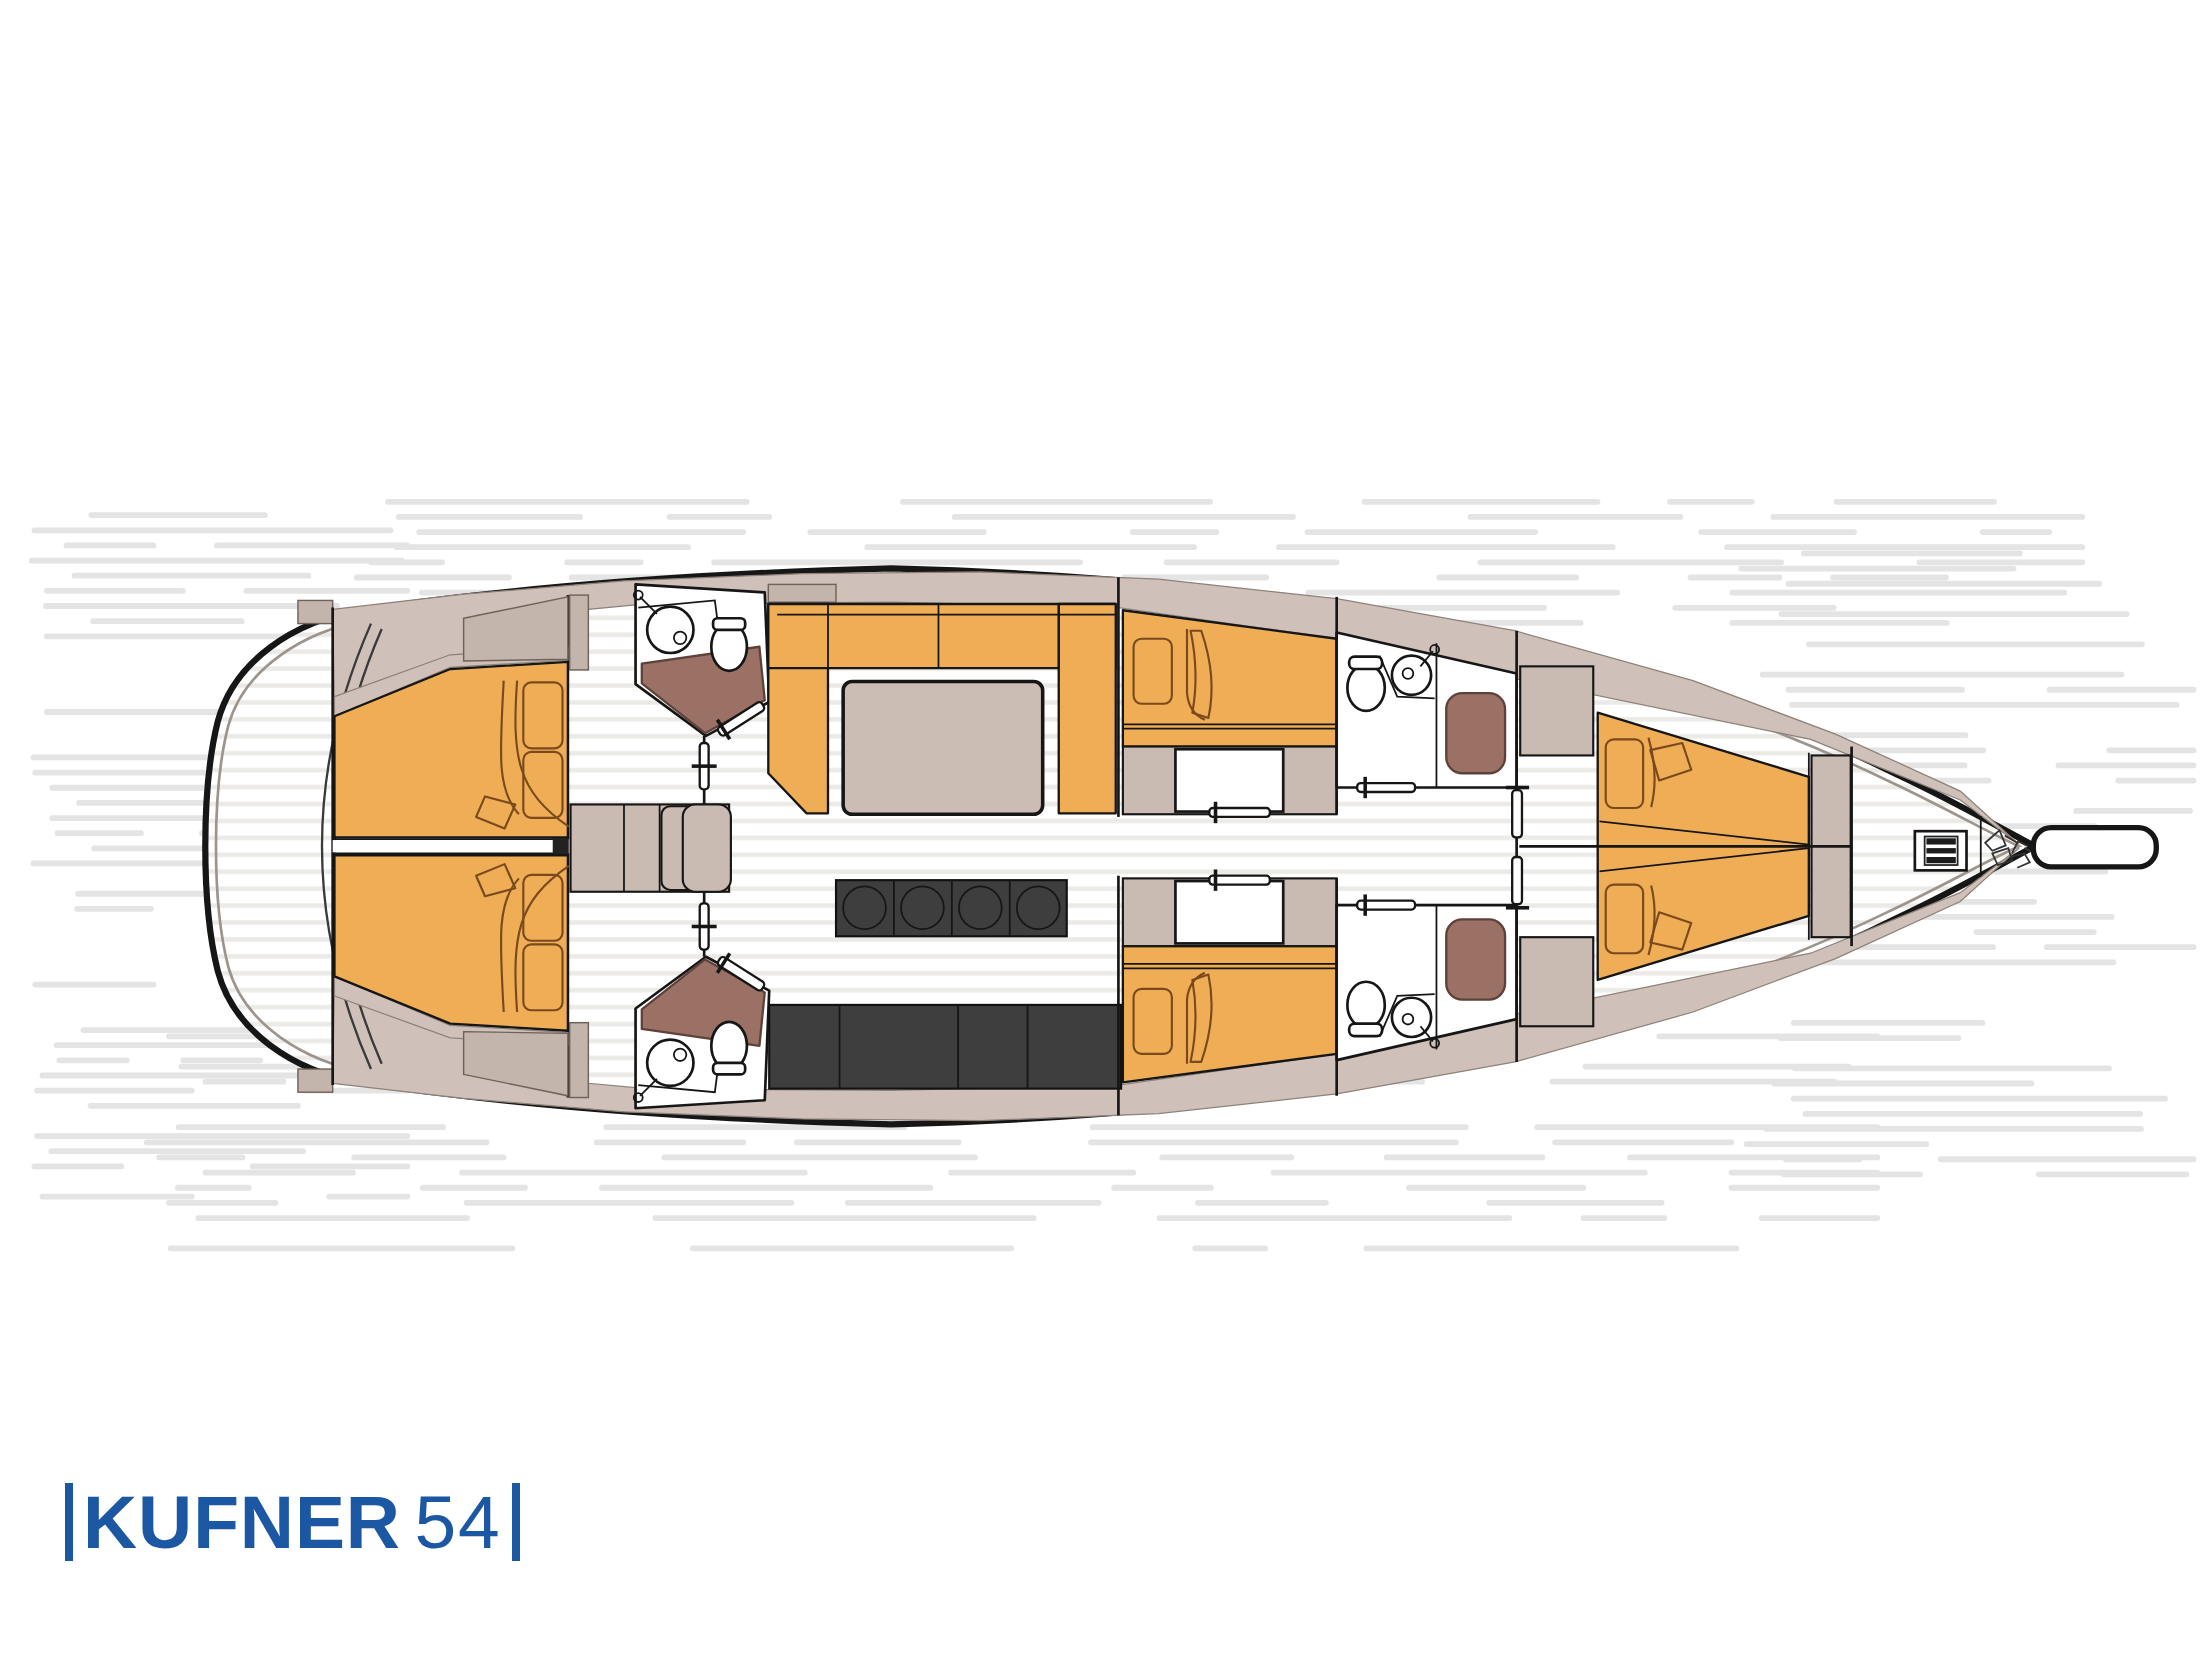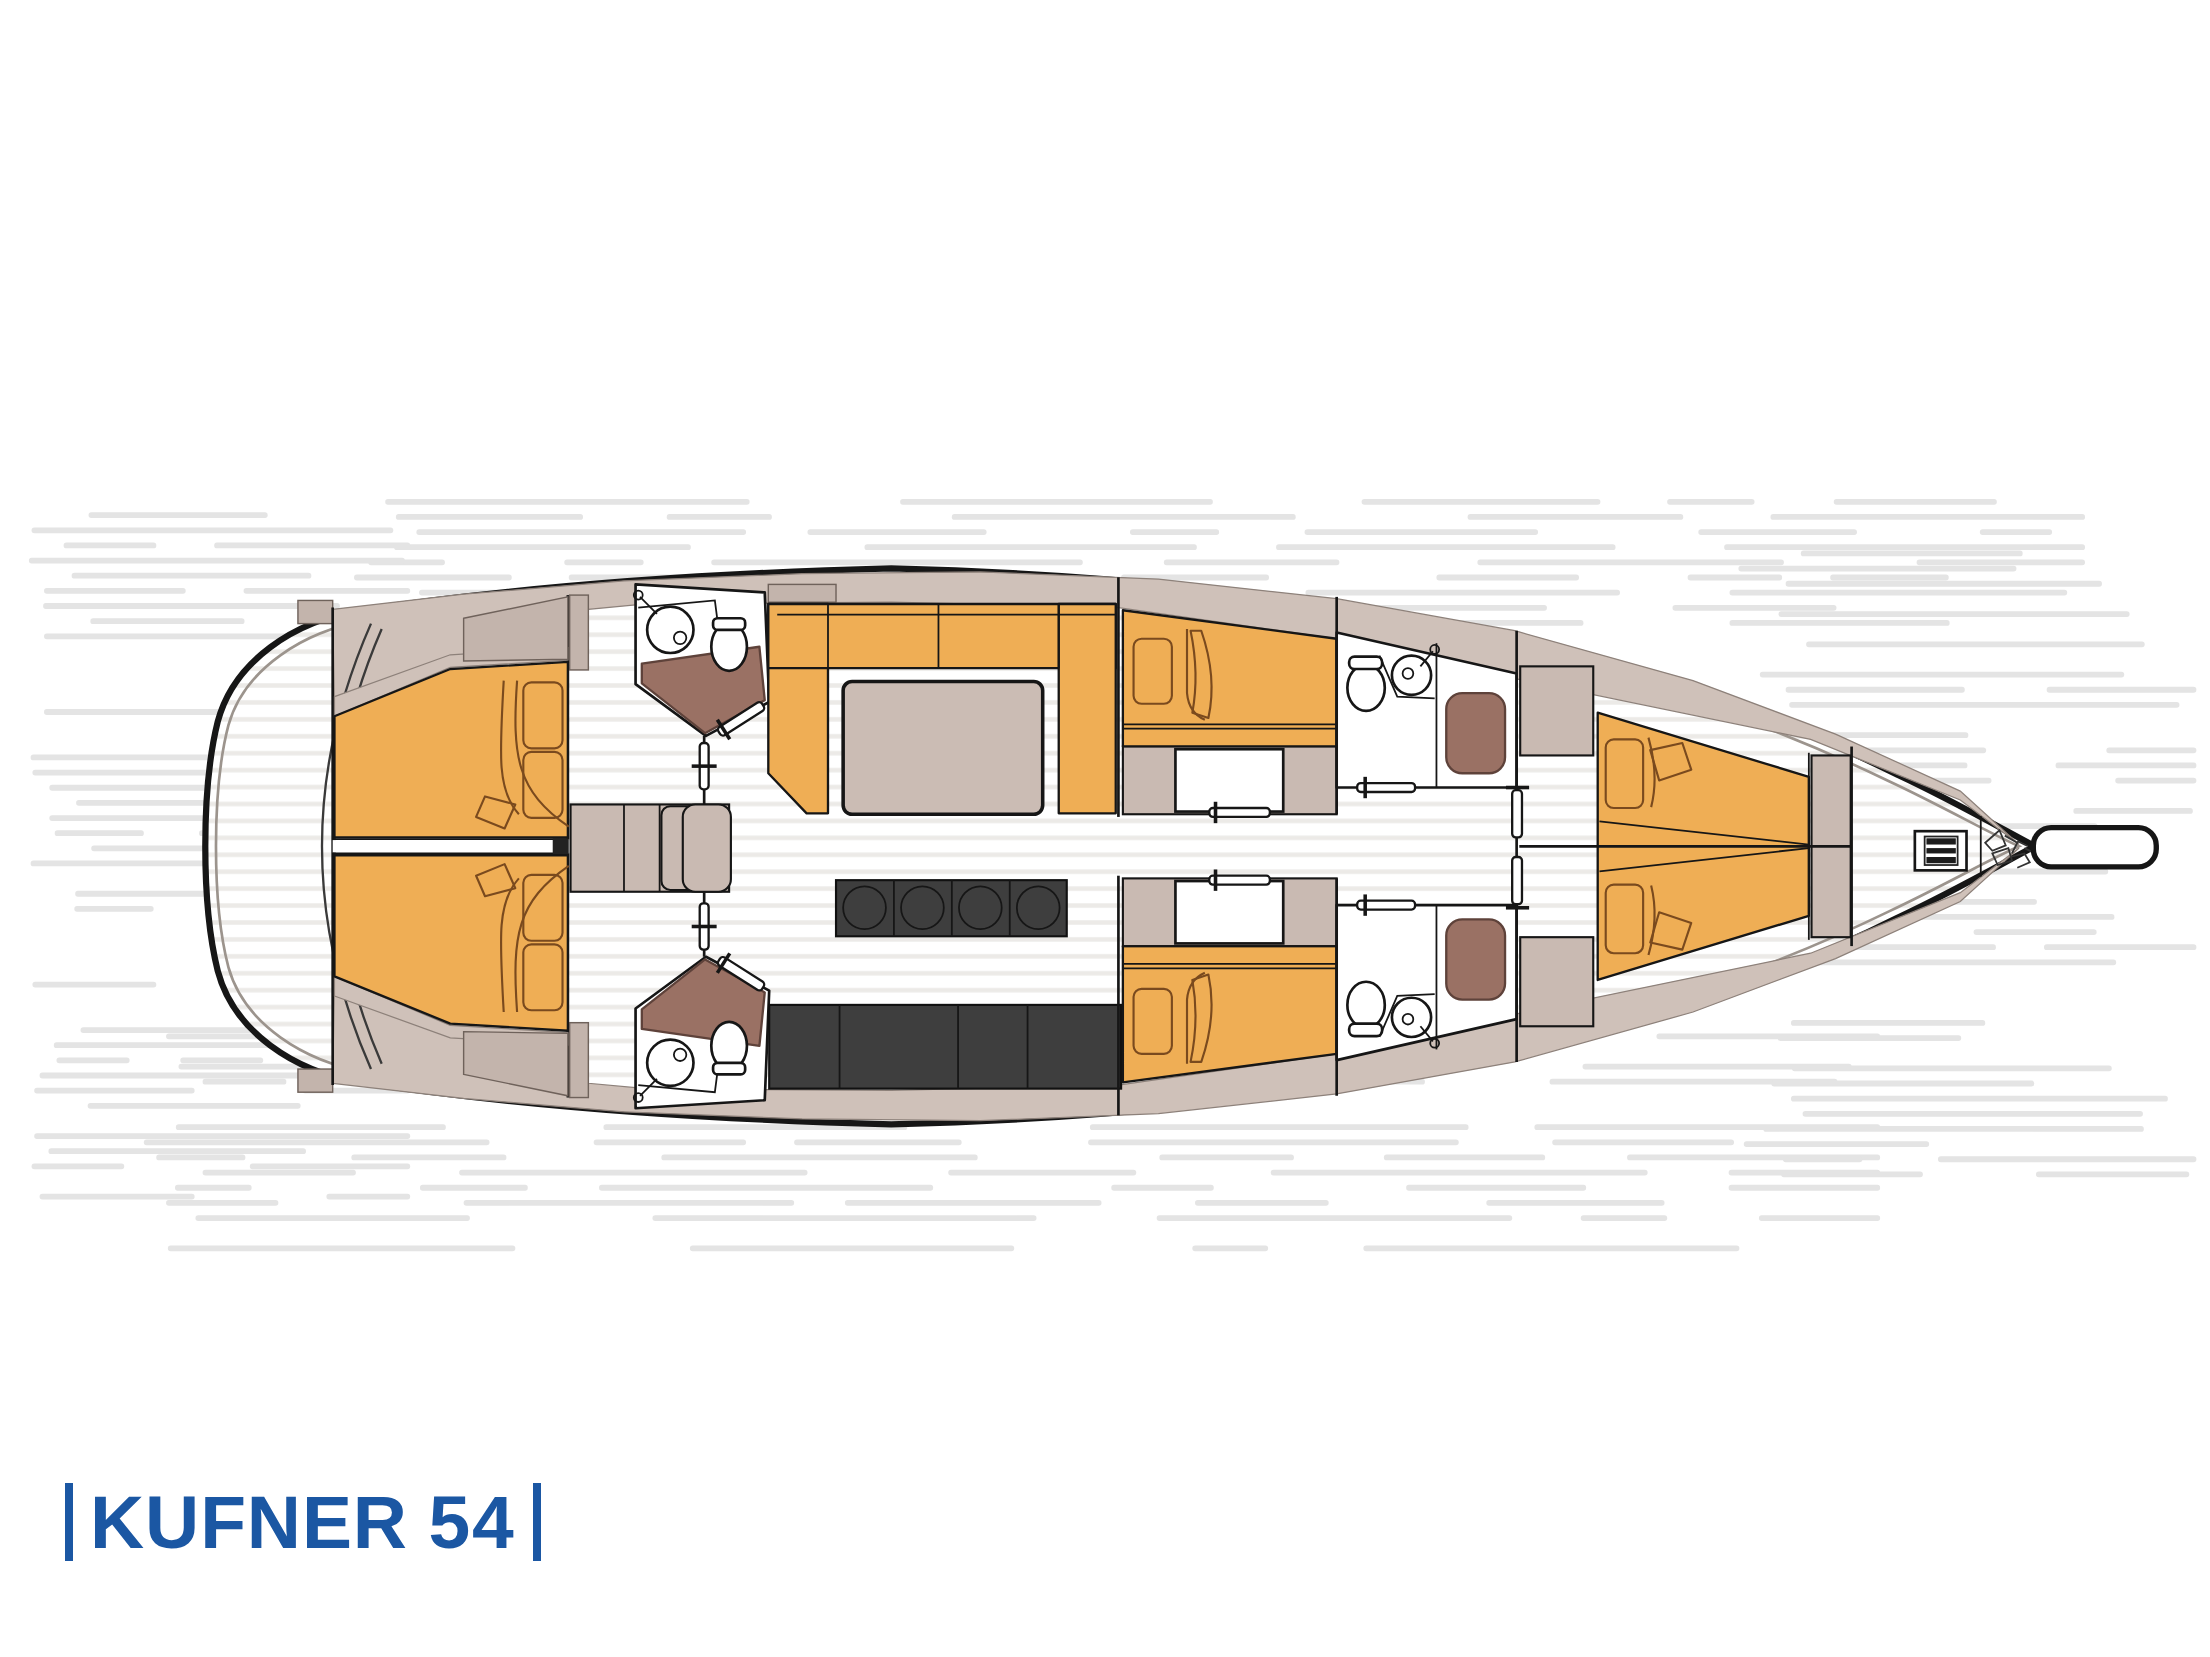--- a/index.html
+++ b/index.html
@@ -25,24 +25,24 @@
   .dark{fill:var(--dark);stroke:#111;stroke-width:2.4;}
   .wall{stroke:var(--ink);stroke-width:3;fill:none;}
   .wall2{stroke:var(--ink);stroke-width:2;fill:none;}
   .door{fill:#fff;stroke:var(--ink);stroke-width:2.6;}
   .tick{stroke:var(--ink);stroke-width:4;}
   .fix{fill:#fff;stroke:var(--ink);stroke-width:3;}
   .curve{fill:none;stroke:#3a3a3a;stroke-width:2.6;}
   .scribble{fill:none;stroke:#333;stroke-width:2;}
   
   .logo{position:absolute;left:65px;top:1481px;height:82px;display:flex;align-items:center;
-        gap:17px;color:var(--logo-blue);}
+        gap:10px;color:var(--logo-blue);}
   .logo .bar{width:8px;height:78px;background:var(--logo-blue);}
   .logo .brand{font-size:75px;font-weight:700;letter-spacing:0.9px;line-height:1;}
-  .logo .model{font-size:75px;font-weight:700;letter-spacing:1.8px;line-height:1;margin-left:3.6px;}
+  .logo .model{font-size:75px;font-weight:400;letter-spacing:1.8px;line-height:1;margin-left:3.6px;}
 </style>
 </head>
 <body>
 
 <div class="canvas">
 
 <svg width="2211" height="1657" viewBox="0 0 2481 1860">
   <defs>
     <pattern id="floorStripes" width="12" height="19" patternUnits="userSpaceOnUse">
       <rect width="12" height="19" fill="#ffffff"></rect>

